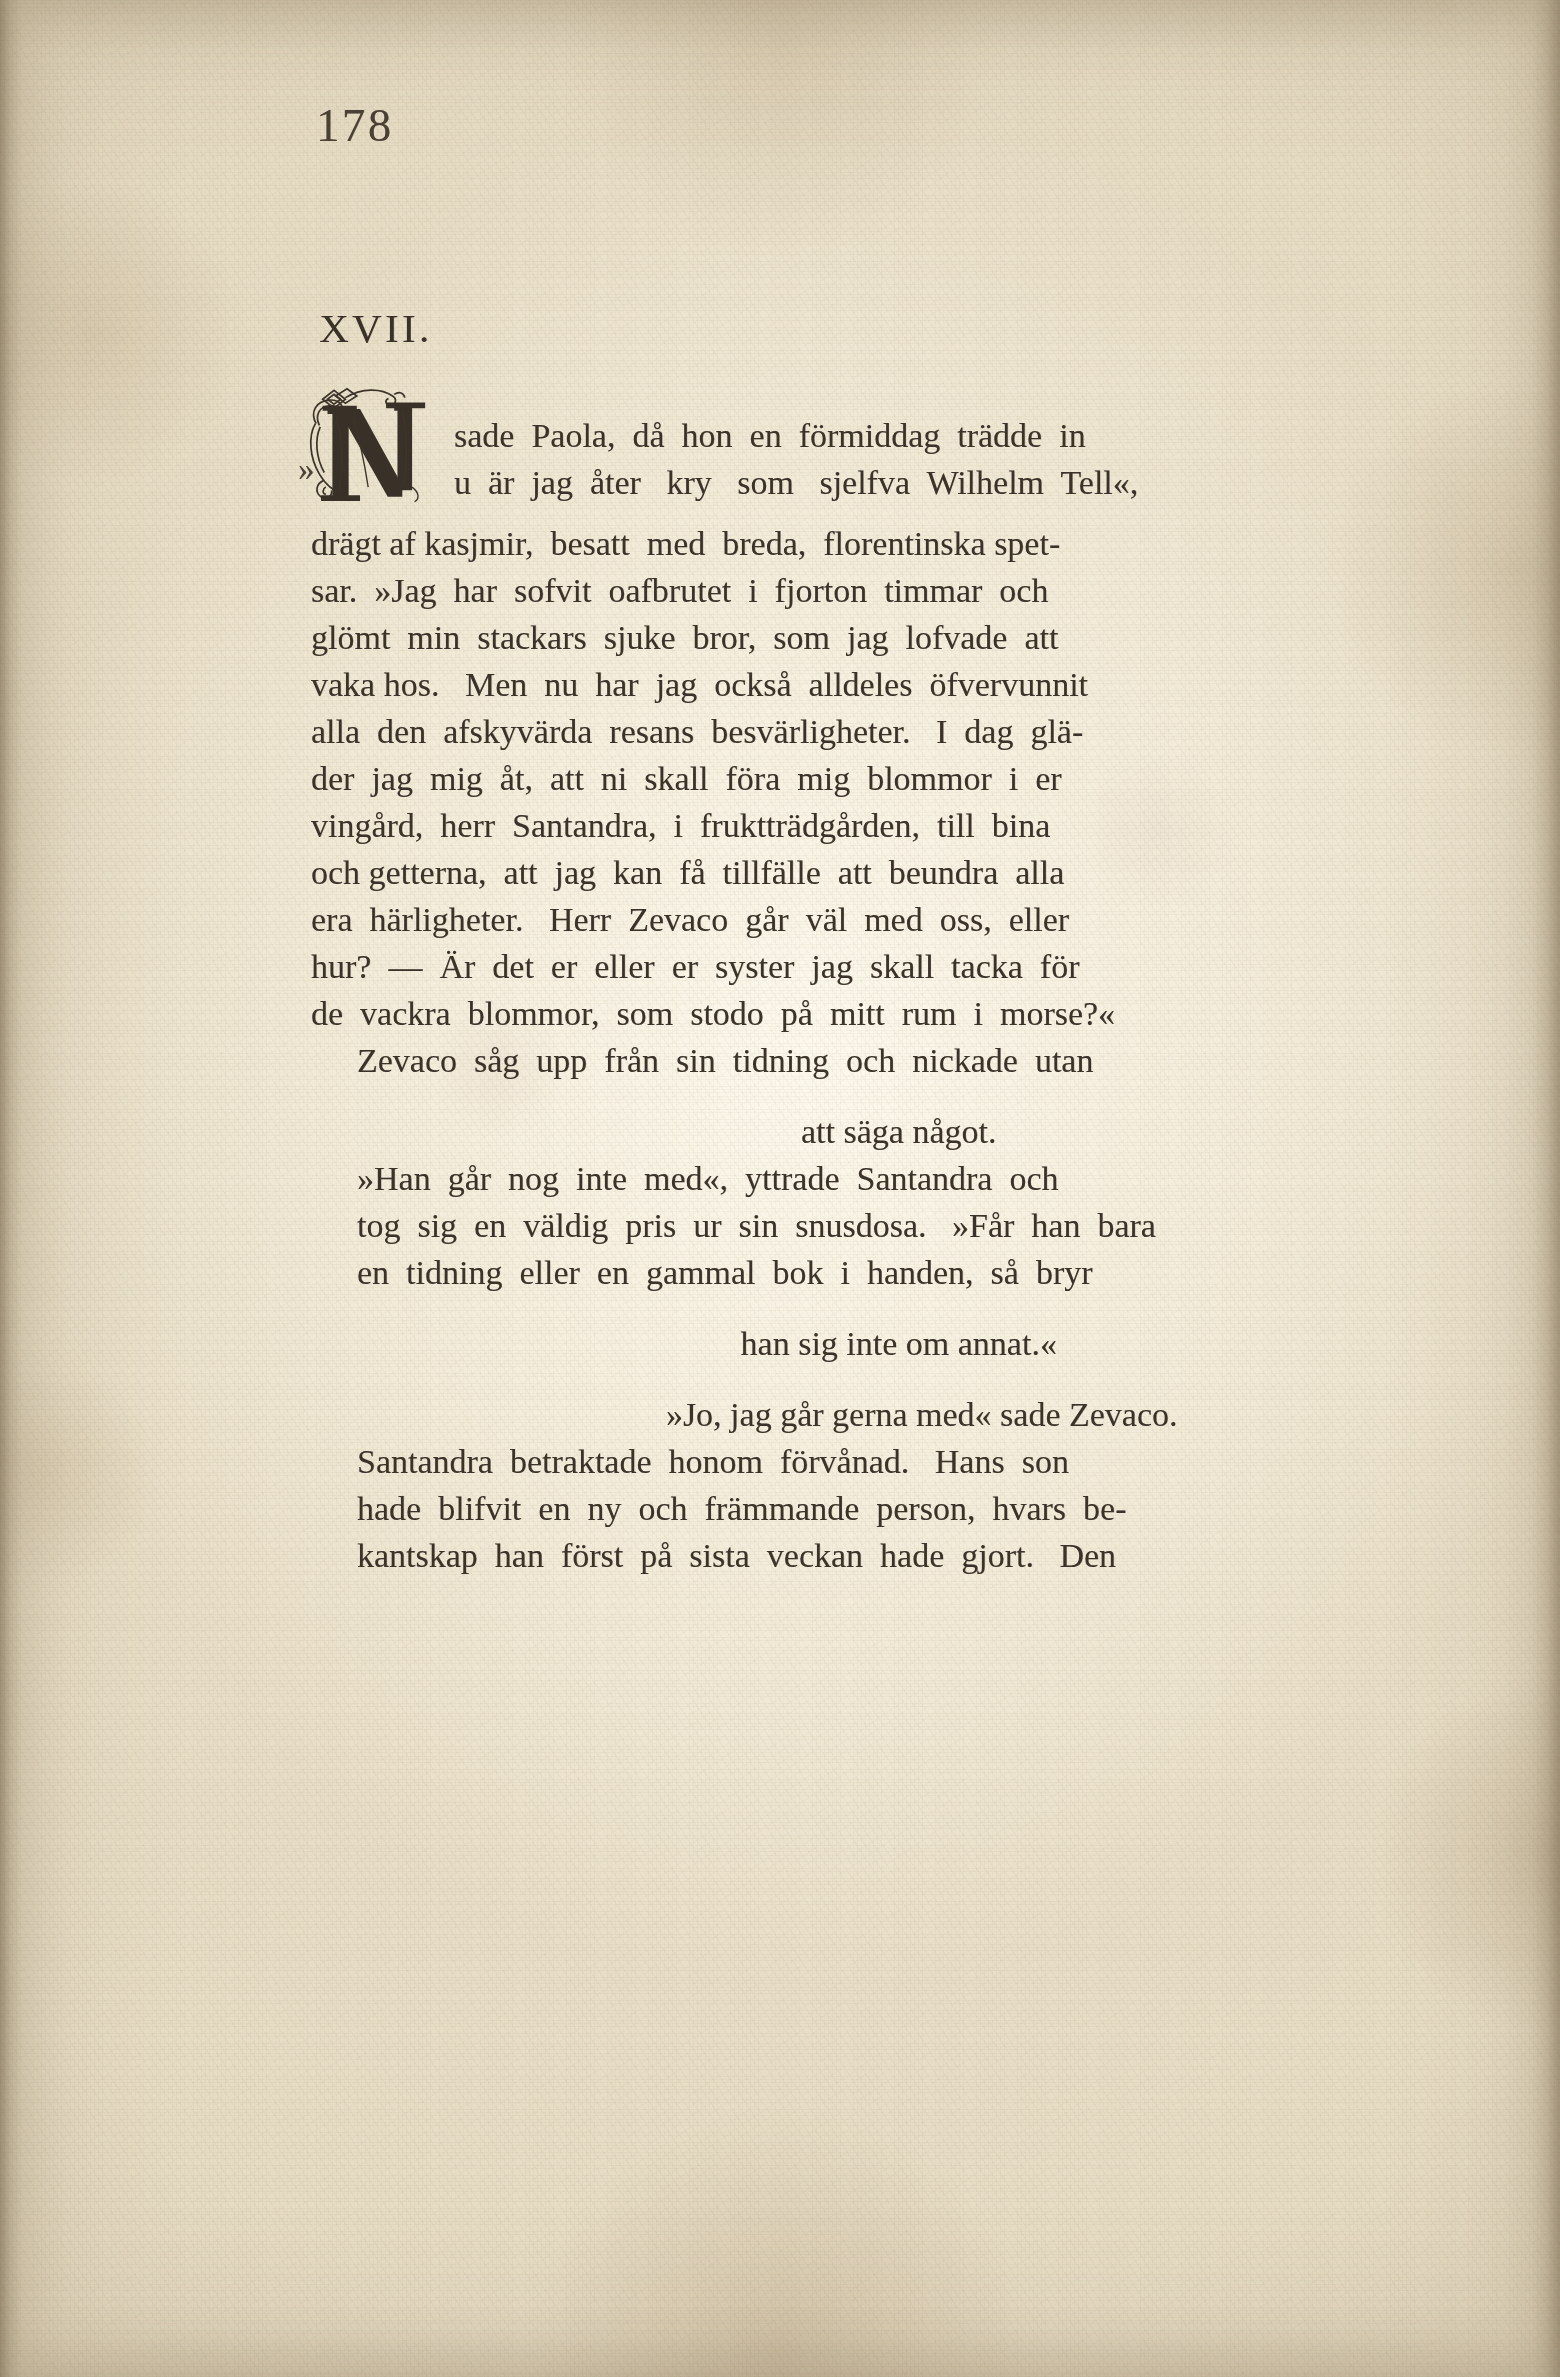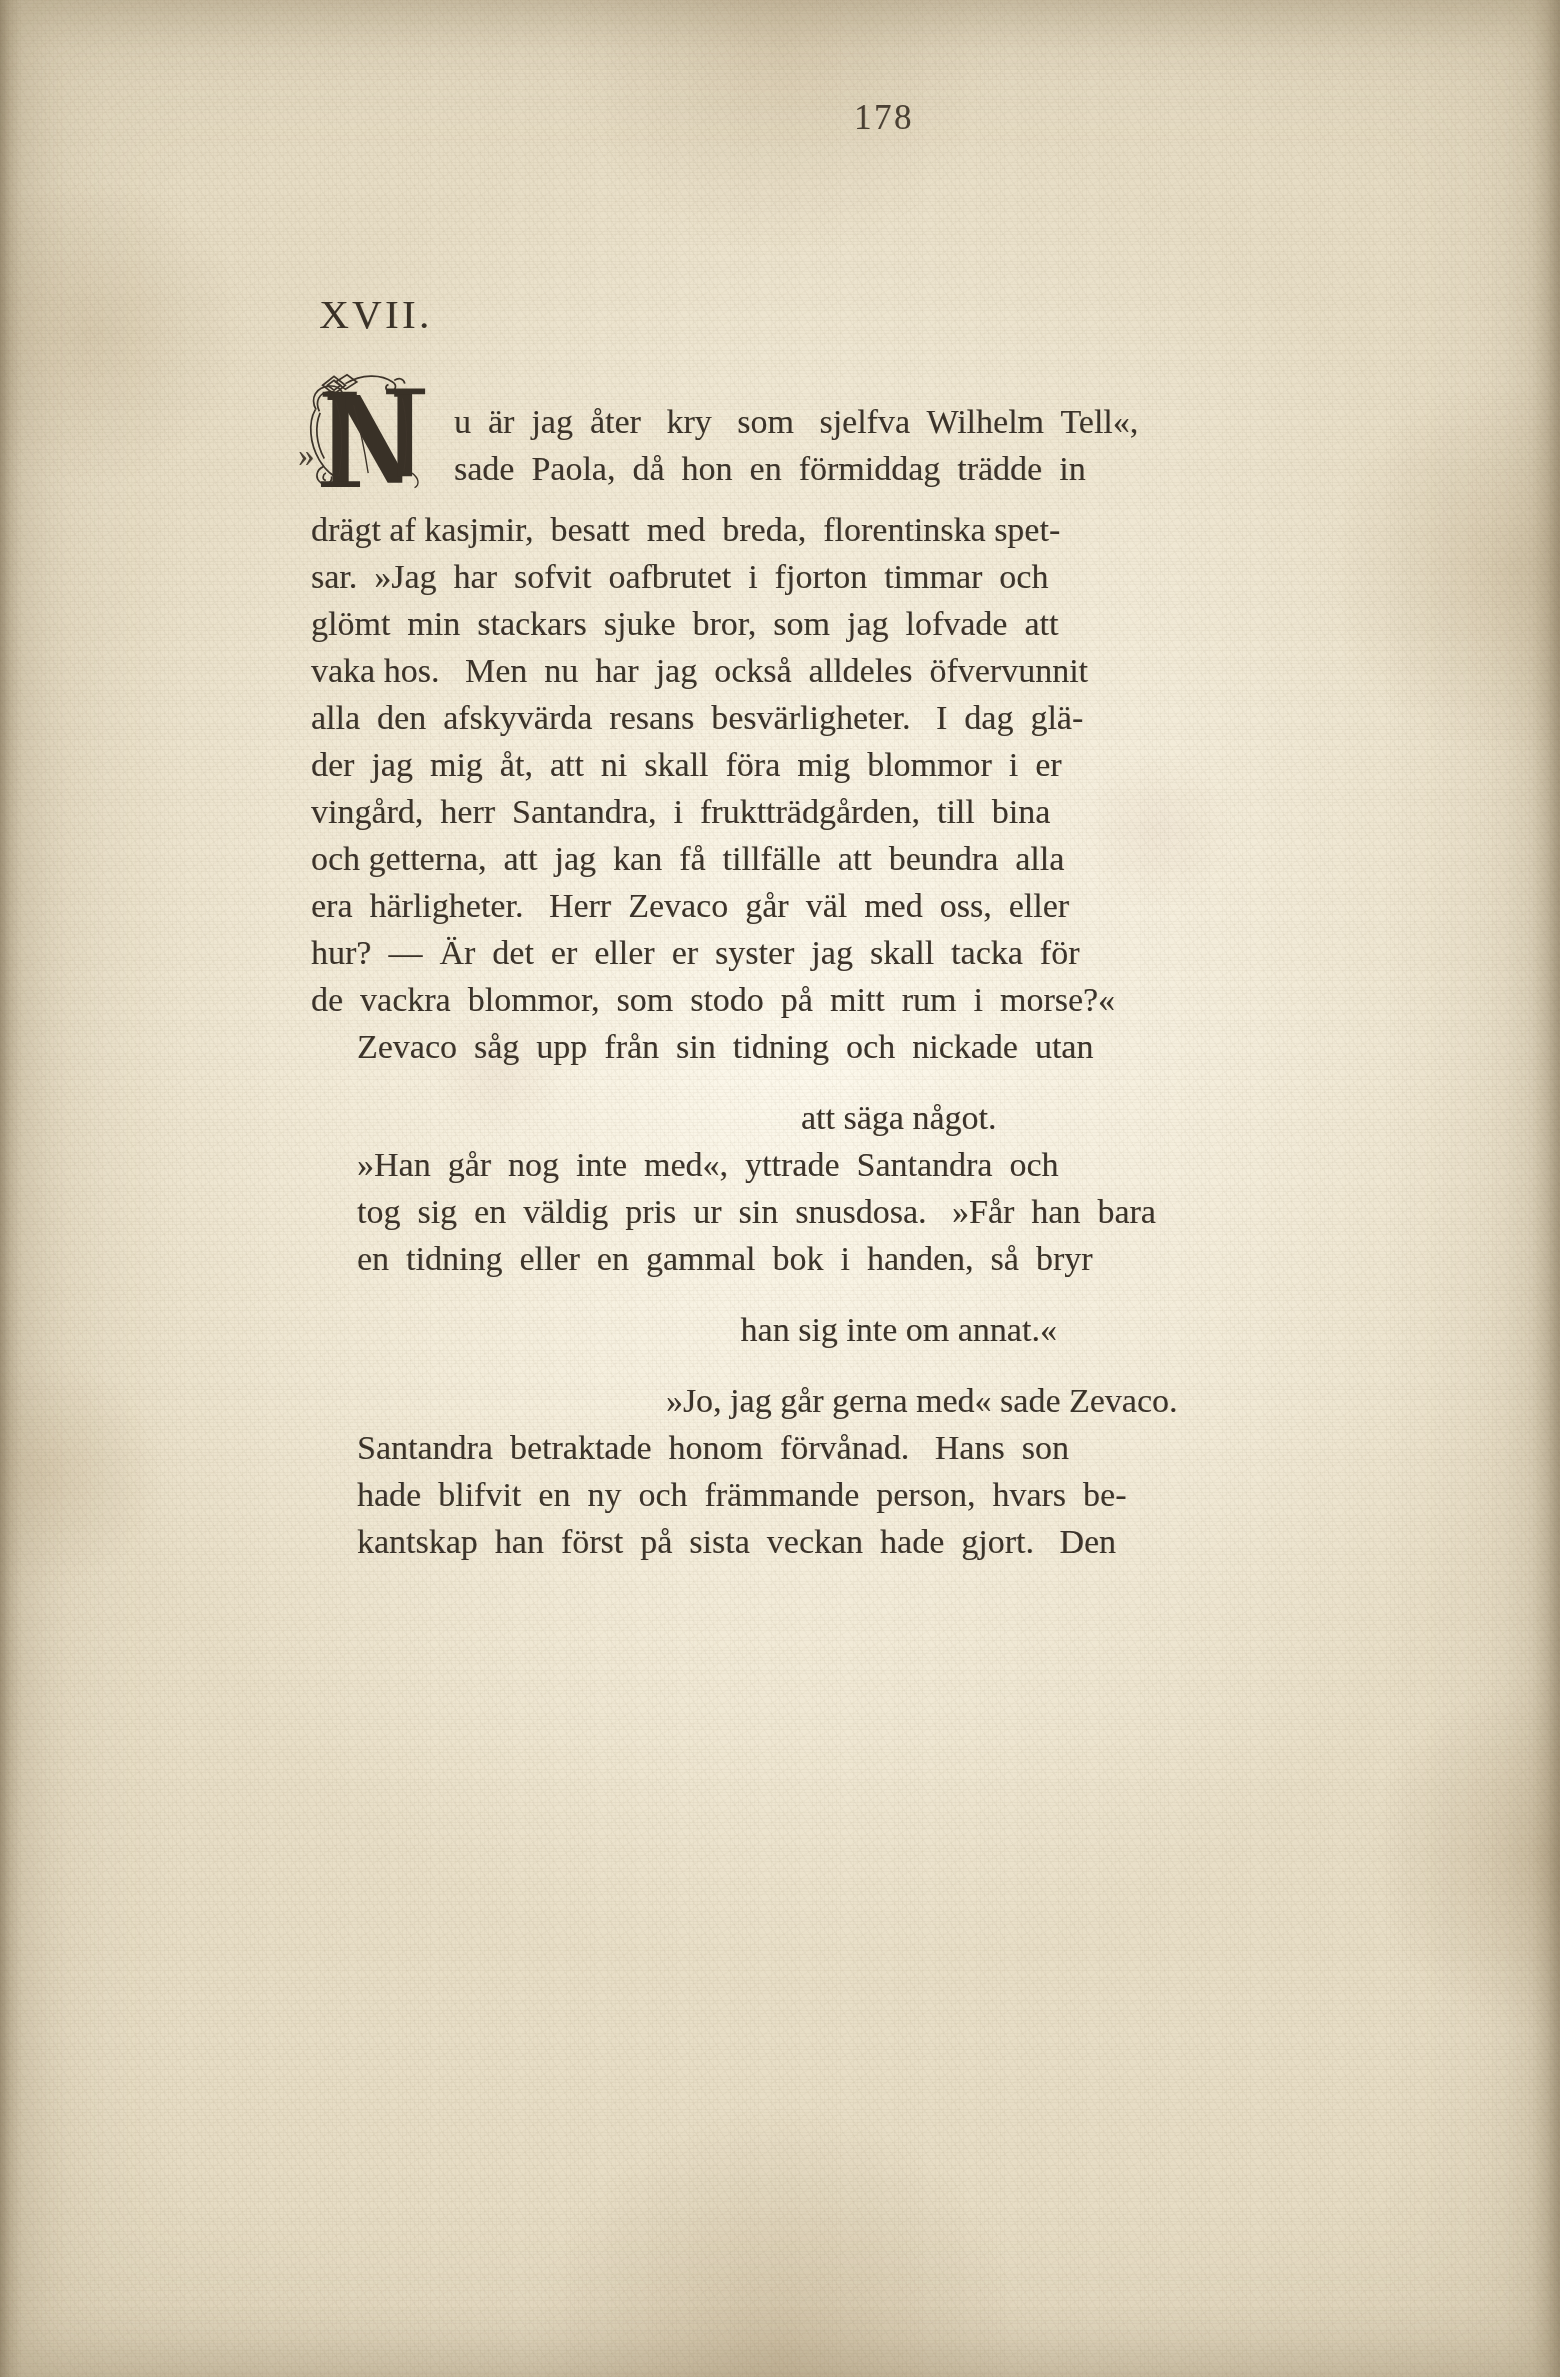--- a/index.html
+++ b/index.html
@@ -76,23 +76,22 @@
 
   
   #textblock{
     position:absolute;
     left:311px;
     top:98px;
     width:1141px;
   }
 
   .folio{
-    text-align:center;
     font-family:"Liberation Serif", serif;
-    font-size:35px;
+    font-size:47px;
     letter-spacing:2.4px;
     color:#4a4034;
     margin:0 0 0 4.9px;
     font-variant:small-caps;
   }
 
   .chapter{
     text-align:left;
     font-family:"Liberation Serif", serif;
     font-size:41px;
@@ -210,22 +209,22 @@
 
               <path d="M46 40 C54 62, 56 92, 50 132"></path>
               <path d="M68 44 C76 72, 82 102, 86 128"></path>
               <path d="M128 36 C134 62, 134 96, 130 126"></path>
 
               <path d="M140 128 C148 134, 150 142, 143 146"></path>
             </g>
           </svg>
         </span>
 
+        <span class="ln"><span>sade  Paola,  då  hon  en  förmiddag  trädde  in</span></span>
         <span class="ln"><span>u  är  jag  åter   kry   som   sjelfva  Wilhelm  Tell«,</span></span>
-        <span class="ln"><span>sade  Paola,  då  hon  en  förmiddag  trädde  in</span></span>
       </p>
 
       <p>
         <span class="ln"><span>drägt af kasjmir,  besatt  med  breda,  florentinska spet-</span></span>
         <span class="ln"><span>sar.  »Jag  har  sofvit  oafbrutet  i  fjorton  timmar  och</span></span>
         <span class="ln"><span>glömt  min  stackars  sjuke  bror,  som  jag  lofvade  att</span></span>
         <span class="ln"><span>vaka hos.   Men  nu  har  jag  också  alldeles  öfvervunnit</span></span>
         <span class="ln"><span>alla  den  afskyvärda  resans  besvärligheter.   I  dag  glä-</span></span>
         <span class="ln"><span>der  jag  mig  åt,  att  ni  skall  föra  mig  blommor  i  er</span></span>
         <span class="ln"><span>vingård,  herr  Santandra,  i  fruktträdgården,  till  bina</span></span>

